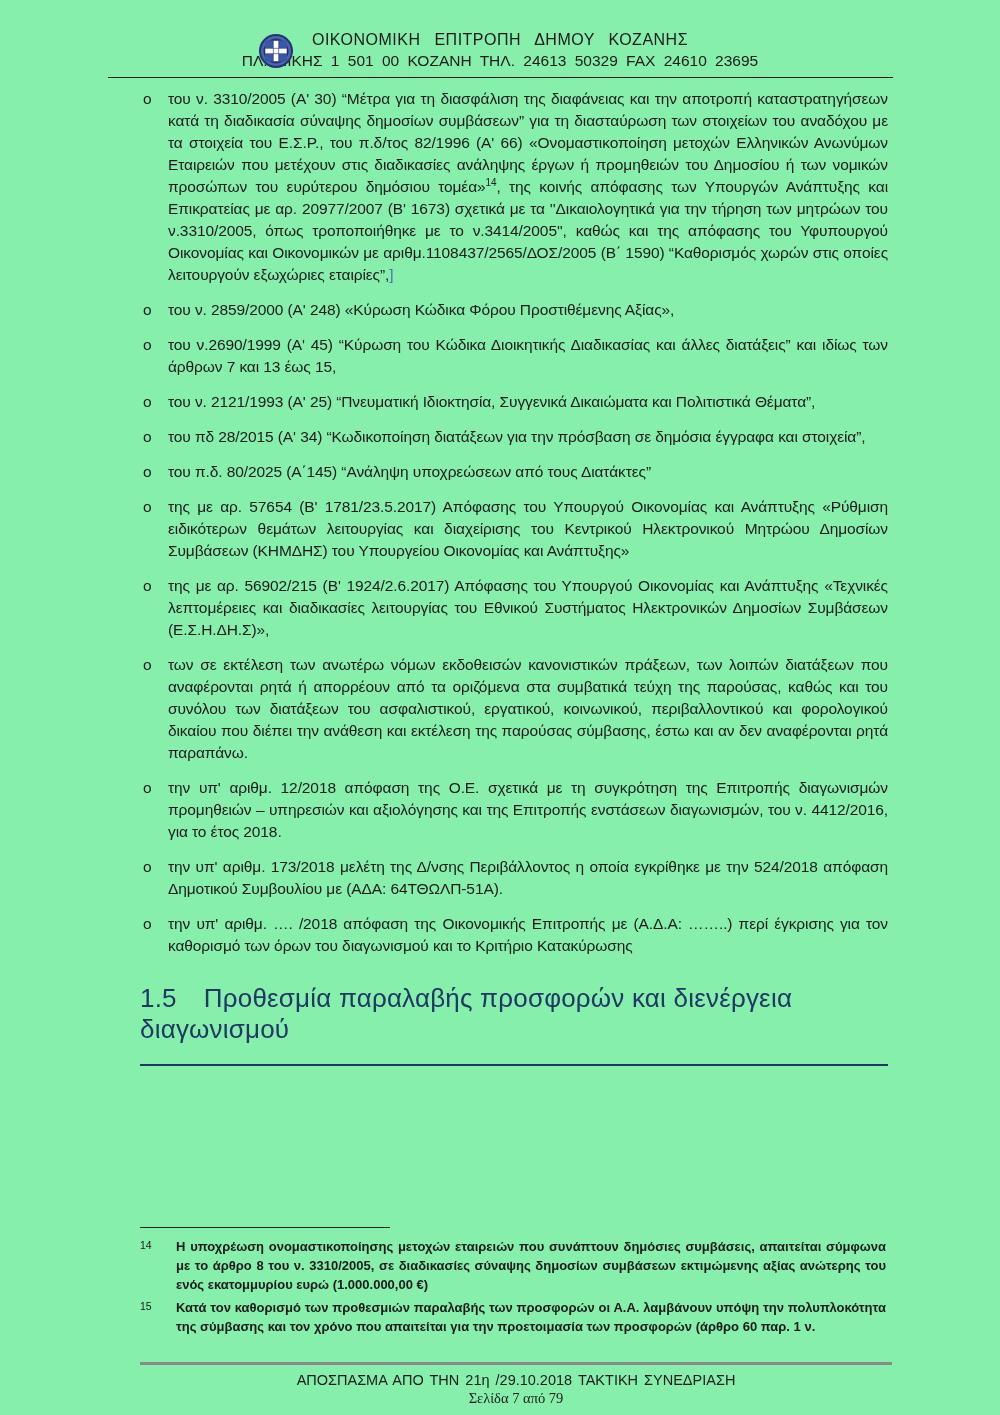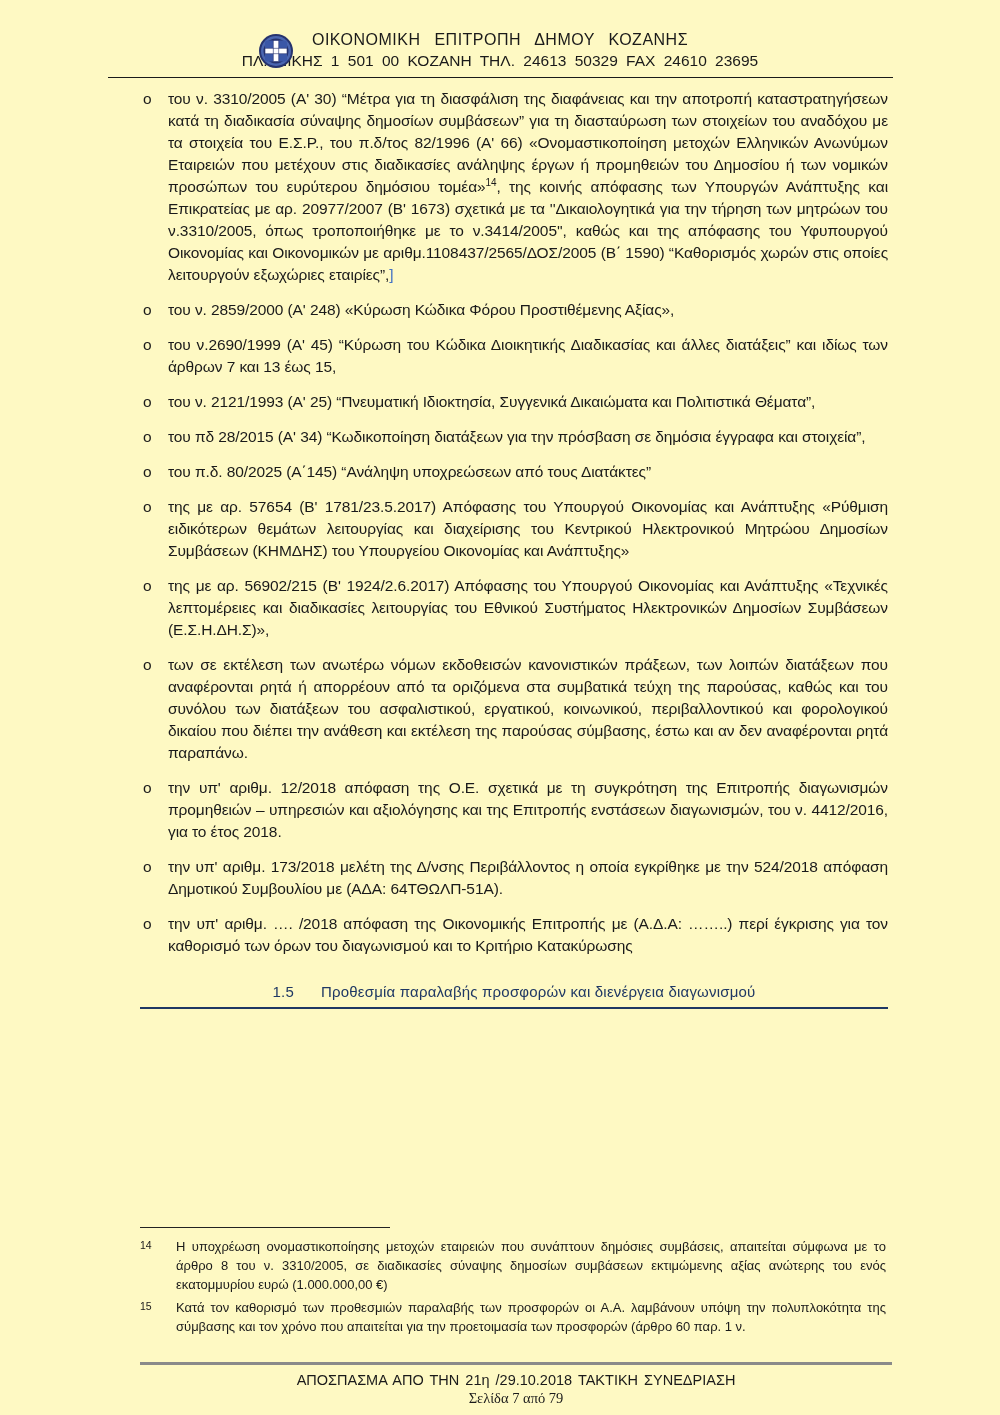--- a/index.html
+++ b/index.html
@@ -1,47 +1,47 @@
 <!DOCTYPE html>
 <html><head>
 <meta charset="utf-8">
 <style>
   html,body{margin:0;padding:0;background:#fff;}
   .page{
-    position:relative;width:1000px;height:1415px;background:#fef9c3;
+    position:relative;width:1000px;height:1415px;background:#86efac;
     font-family:"Liberation Sans",sans-serif;color:#1a1a1a;overflow:hidden;
   }
   
   .doc-header{position:relative;padding-top:31px;text-align:center;}
   .org-line1{font-size:16px;letter-spacing:.5px;word-spacing:9px;}
   .org-line2{font-size:15.5px;word-spacing:4px;margin-top:3px;}
   .logo{position:absolute;left:257px;top:31px;width:38px;height:40px;}
   .header-rule{margin:7px 107px 0 108px;border-top:1.7px solid #1a1a1a;}
   
   .doc-main{padding:10px 112px 0 140px;}
   .item{
     position:relative;padding-left:28px;margin-bottom:13px;
     text-align:justify;font-size:15.5px;line-height:1.42;letter-spacing:-0.1px;
   }
   .item .marker{position:absolute;left:3px;top:0;}
   .sup{font-size:10px;vertical-align:super;line-height:0;}
   .blue-bracket{color:#4472C4;}
   
   .section-heading{
-    margin-top:26px;color:#1F3864;font-size:15px;letter-spacing:.2px;
-    border-bottom:2.6px solid #1F3864;padding-bottom:7px;text-align:center;
+    margin-top:26px;color:#1F3864;font-size:26px;letter-spacing:.2px;
+    border-bottom:2.6px solid #1F3864;padding-bottom:19px;
   }
   .section-heading .sec-num{display:inline-block;margin-right:27px;}
   .deadline-para{margin-top:16px;font-size:15.5px;line-height:1.45;text-align:justify;}
   
   .footnotes{position:absolute;left:140px;right:114px;top:1227px;font-size:13px;line-height:1.48;}
   .fn-divider{width:250px;border-top:1.6px solid #222;margin-bottom:9px;}
   .fn{display:flex;margin-bottom:3px;}
   .fn-num{flex:0 0 36px;font-size:10.5px;padding-top:1px;}
-  .fn-text{flex:1;text-align:justify;}
+  .fn-text{flex:1;text-align:justify;font-weight:bold;}
   
   .page-footer{position:absolute;left:140px;right:108px;bottom:8px;text-align:center;}
   .footer-rule{border-top:3px solid #8a8a8a;margin-bottom:7px;}
   .footer-line1{font-size:14.5px;word-spacing:2px;}
   .footer-line2{font-size:14.5px;margin-top:2px;font-family:Liberation Serif, serif;}
 </style>
 </head>
 <body>
 
 <div class="page">

